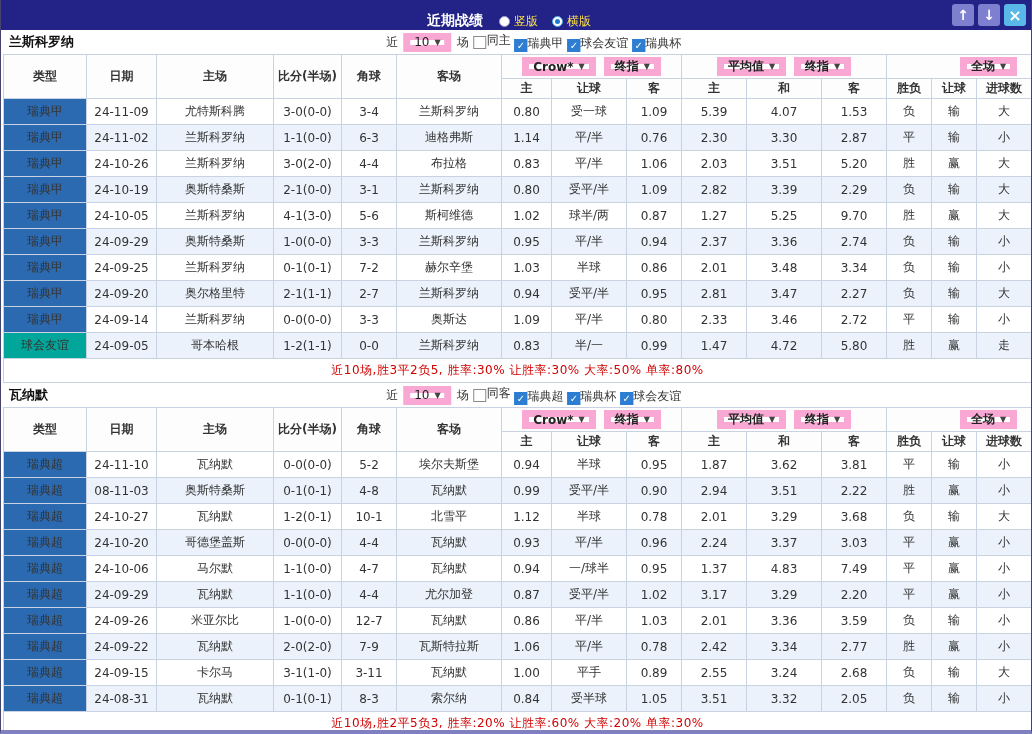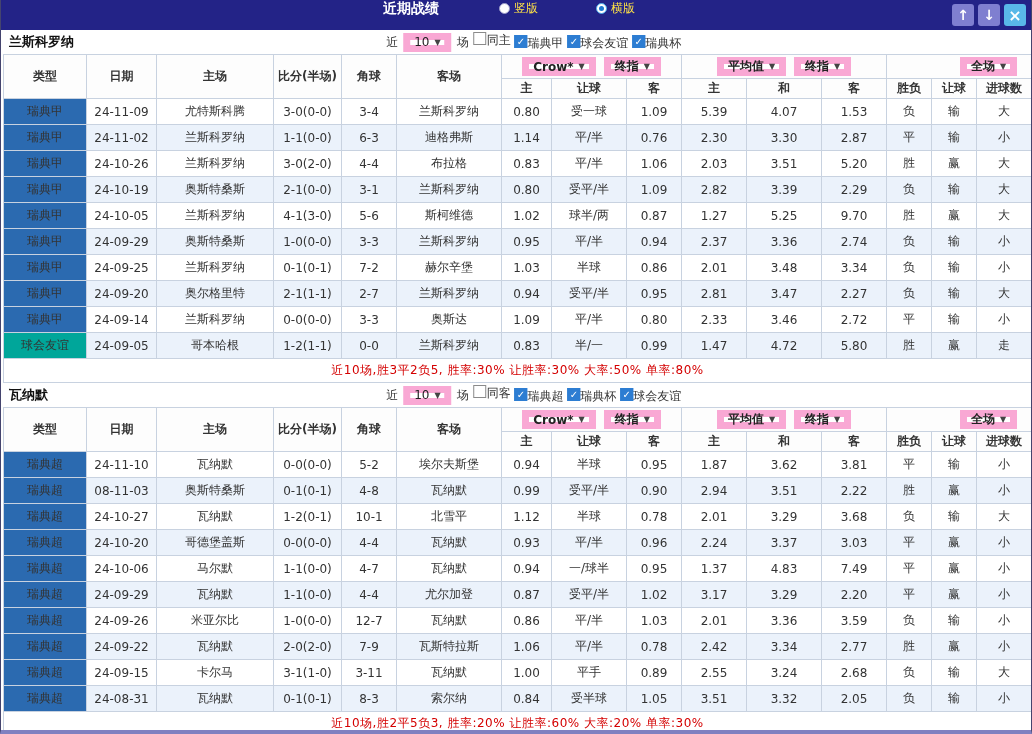--- a/index.html
+++ b/index.html
@@ -8,21 +8,21 @@
     background:#fff; width:1032px;
   }
   .page {
     width:1032px; height:734px; background:#fff; overflow:hidden;
     border-left:1px solid #44446e; border-right:1px solid #44446e;
     border-bottom:4px solid #8080c0;
   }
   
   .topbar {
     height:30px; background:#232387; position:relative;
-    display:flex; align-items:flex-start; justify-content:center;gap:44px;
+    display:flex; align-items:flex-end; justify-content:center;
   }
   .tb-title { color:#fff; font-weight:bold; font-size:14px; margin-right:16px; }
   .radio-group { display:inline-flex; align-items:center; margin-right:14px; cursor:pointer; }
   .radio {
     width:11px; height:11px; border-radius:50%; background:#fff;
     border:1px solid #9a9ac8; display:inline-block; position:relative; margin-right:4px;
   }
   .radio.checked { border-color:#4aa8e8; }
   .radio.checked::after {
     content:""; position:absolute; left:2px; top:2px; right:2px; bottom:2px;
@@ -41,21 +41,21 @@
   .team { font-size:13px; font-weight:bold; color:#111; margin-left:8px; }
   .filters {
     position:absolute; left:50%; transform:translateX(-44%);
     display:flex; align-items:center; gap:5px; font-size:12px; color:#333; white-space:nowrap;
   }
   .sel {
     display:inline-flex; align-items:center; border:7px solid #f9a8d4; background:#fff;
     height:19px; padding:0 4px; font-size:12px; gap:5px; cursor:pointer; color:#222;
   }
   .sel .car { font-size:8px; color:#444; }
-  .cbwrap { display:inline-flex; align-items:flex-start; gap:0; cursor:pointer; }
+  .cbwrap { display:inline-flex; align-items:flex-end; gap:0; cursor:pointer; }
   .cb {
     width:13px; height:13px; border:1px solid #8a8a8a; background:#fff;
     display:inline-flex; align-items:center; justify-content:center;
     font-size:10px; color:#fff; line-height:1;
   }
   .cb.on { background:#2d7dd2; border-color:#2d7dd2; }
   
   table.grid {
     width:1028px; margin:0 2px; border-collapse:collapse; table-layout:fixed; font-size:12px;
   }

